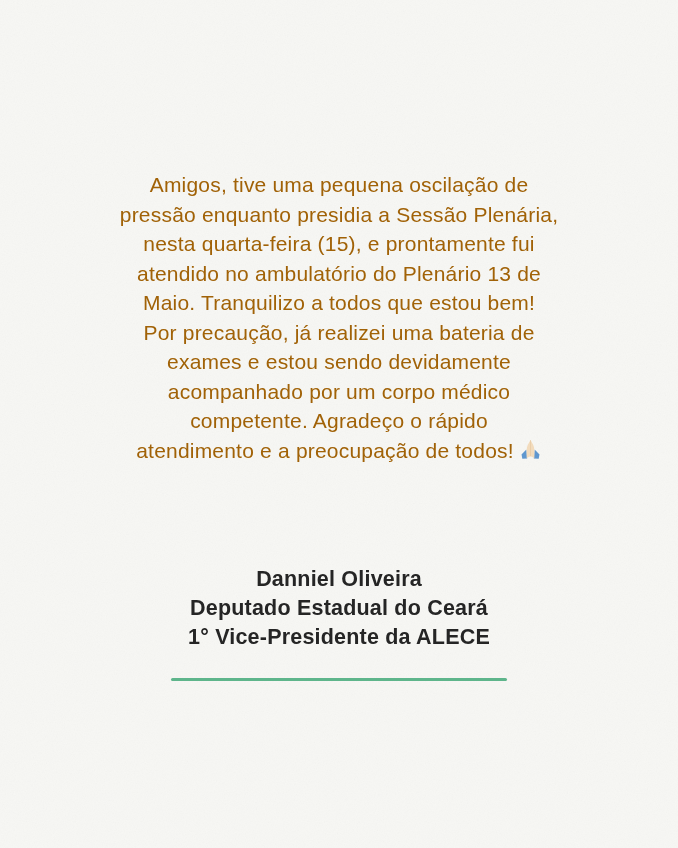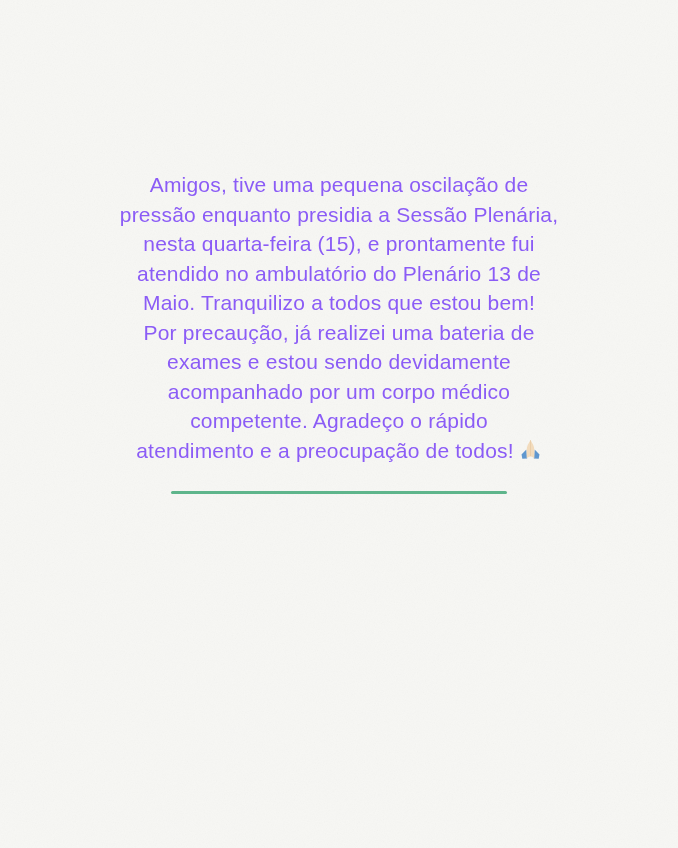--- a/index.html
+++ b/index.html
@@ -28,21 +28,21 @@
     z-index: 1;
     width: 678px;
     height: 848px;
     box-sizing: border-box;
     padding-top: 170px;
     text-align: center;
   }
   .statement {
     width: 640px;
     margin: 0 auto;
-    color: #8b5cf6;
+    color: #a16207;
     font-size: 21px;
     line-height: 29.5px;
     letter-spacing: 0.2px;
     font-weight: 400;
   }
   .statement .body-text {
     white-space: pre-line;
   }
   .emoji {
     display: inline-block;
@@ -94,16 +94,21 @@
 atendimento e a preocupação de todos!</span><svg class="emoji" viewBox="0 0 32 32" xmlns="http://www.w3.org/2000/svg" title="🙏🏼">
 
       <path d="M3.5 21.5 L10.2 14.5 L11.4 27 L4.6 27.5 Z" fill="#5f97cf"></path>
       <path d="M28.5 21.5 L21.8 14.5 L20.6 27 L27.4 27.5 Z" fill="#5f97cf"></path>
 
       <path d="M16 1.5 C13 7 10.6 10 10.6 16 L10.6 26.5 L16 24 L21.4 26.5 L21.4 16 C21.4 10 19 7 16 1.5 Z" fill="#f2dbbc"></path>
       <path d="M16 1.5 L16 24" stroke="#e4c49b" stroke-width="0.8" fill="none"></path>
     </svg>
   </p>
 
+  <div class="signature">
+    <div>Danniel Oliveira</div>
+    <div>Deputado Estadual do Ceará</div>
+    <div>1° Vice-Presidente da ALECE</div>
+  </div>
 
   <div class="divider"></div>
 
 </div>
 
 </body></html>

